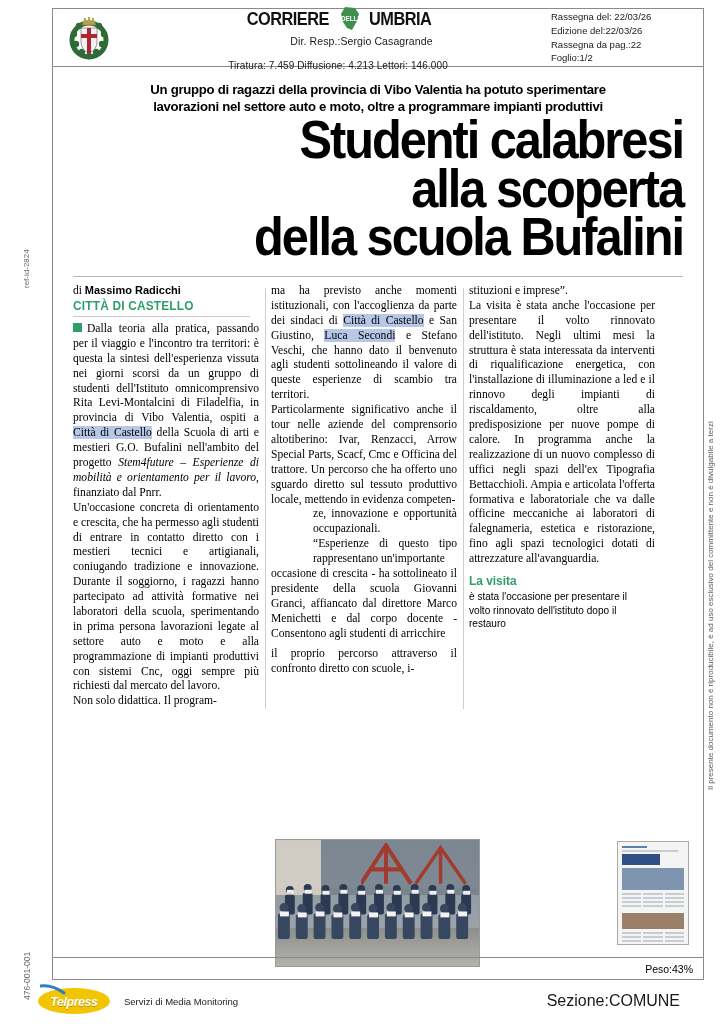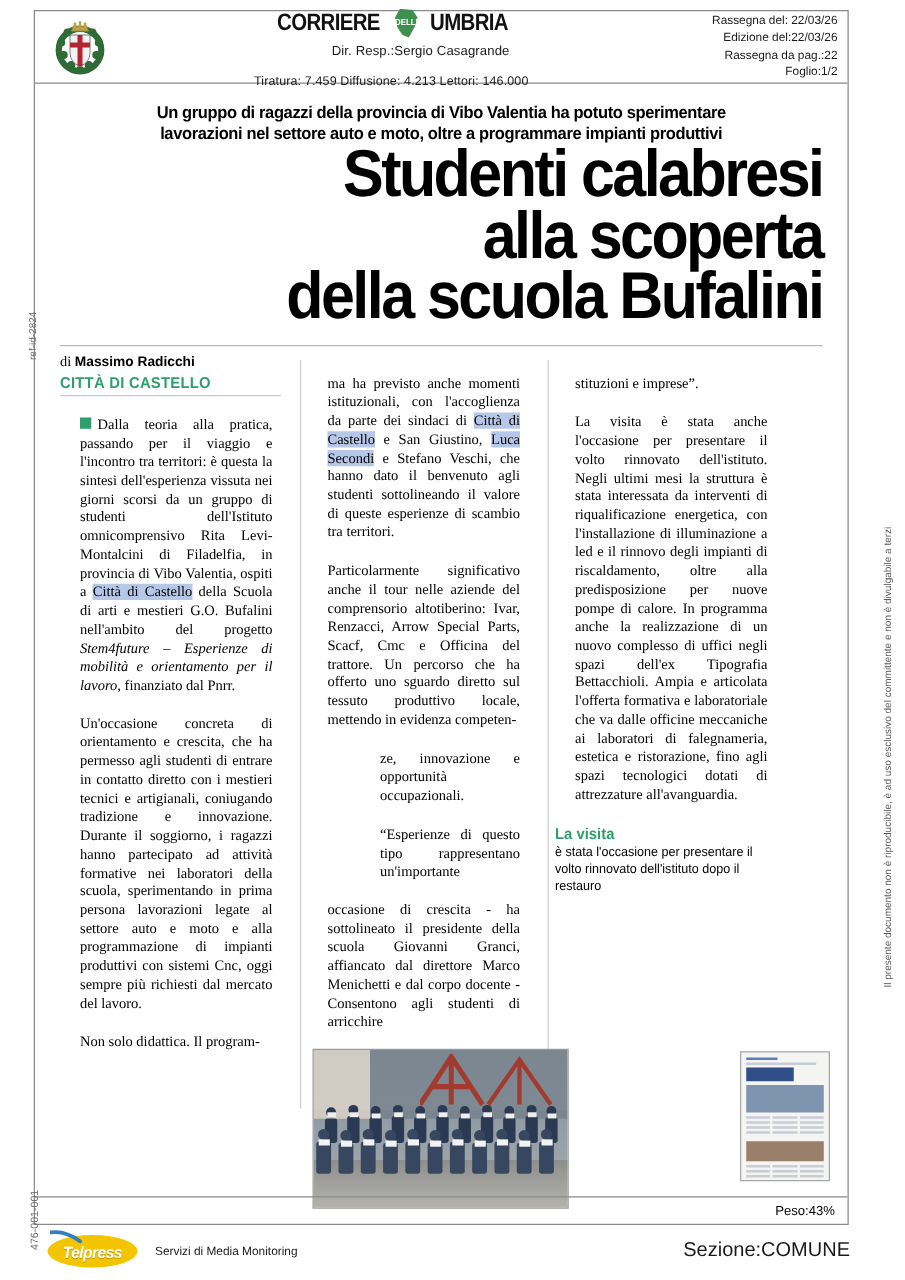--- a/index.html
+++ b/index.html
@@ -9,21 +9,21 @@
     background: #ffffff;
     font-family: "Liberation Serif", serif;
     color: #000;
     position: relative;
     overflow: hidden;
   }
 
   
   .page {
     position: absolute;
-    left: 27px; top: 8px;
+    left: 52px; top: 8px;
     width: 652px; height: 972px;
     border: 1px solid #8a8a8a;
     background: #fff;
   }
 
   
   .masthead {
     position: relative;
     height: 58px;
     border-bottom: 1px solid #8a8a8a;
@@ -80,21 +80,21 @@
     font-family: "Liberation Sans", sans-serif;
     font-size: 10px;
     color: #1a1a1a;
     margin-top: 13px;
     letter-spacing: 0.1px;
   }
   .masthead-right {
     width: 152px;
     padding: 4px 8px 4px 0;
     display: flex; flex-direction: column;
-    align-items: flex-end; justify-content: center;
+    justify-content: center;
     font-family: "Liberation Sans", sans-serif;
     font-size: 9.5px;
     line-height: 1.45;
     color: #1a1a1a;
   }
 
   
   .article { padding: 14px 20px 0 20px; }
 
   .kicker {
@@ -151,21 +151,21 @@
     transform: scaleX(0.95);
     transform-origin: left center;
   }
 
   p.body {
     font-family: "Liberation Serif", serif;
     font-size: 11.6px;
     line-height: 1.285;
     text-align: justify;
     text-justify: inter-word;
-    margin: 16px;
+    margin: 0;
     hyphens: manual;
   }
   p.body + p.body { margin-top: 0; }
 
   .sq {
     display: inline-block;
     width: 9px; height: 9px;
     background: #2e9e6b;
     margin-right: 5px;
     vertical-align: 0px;

